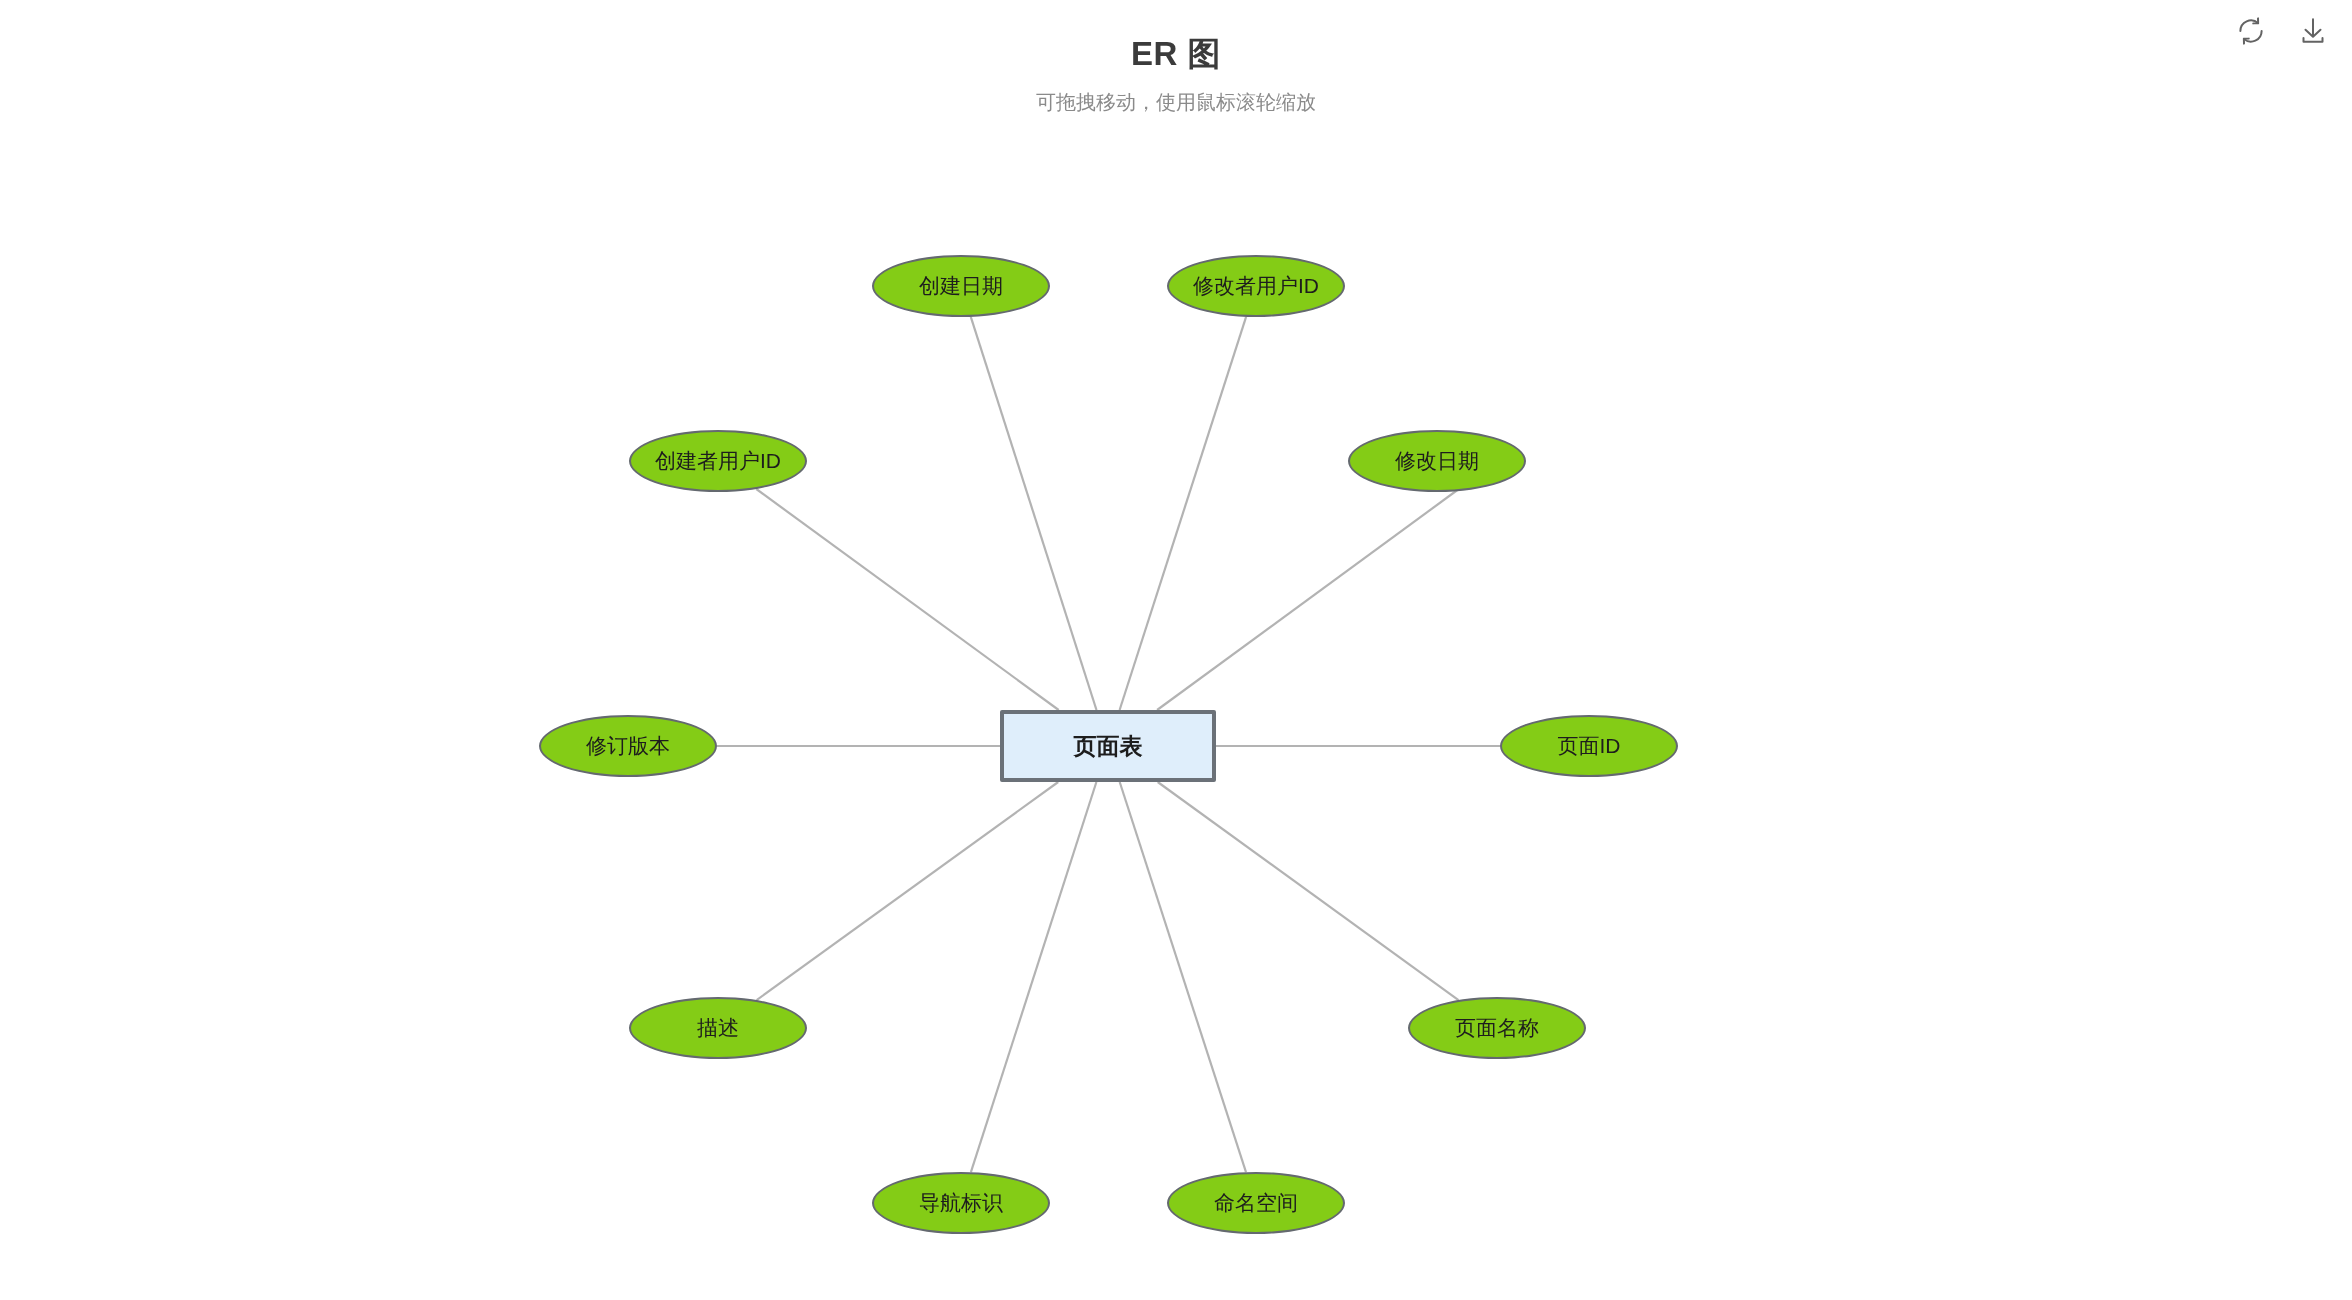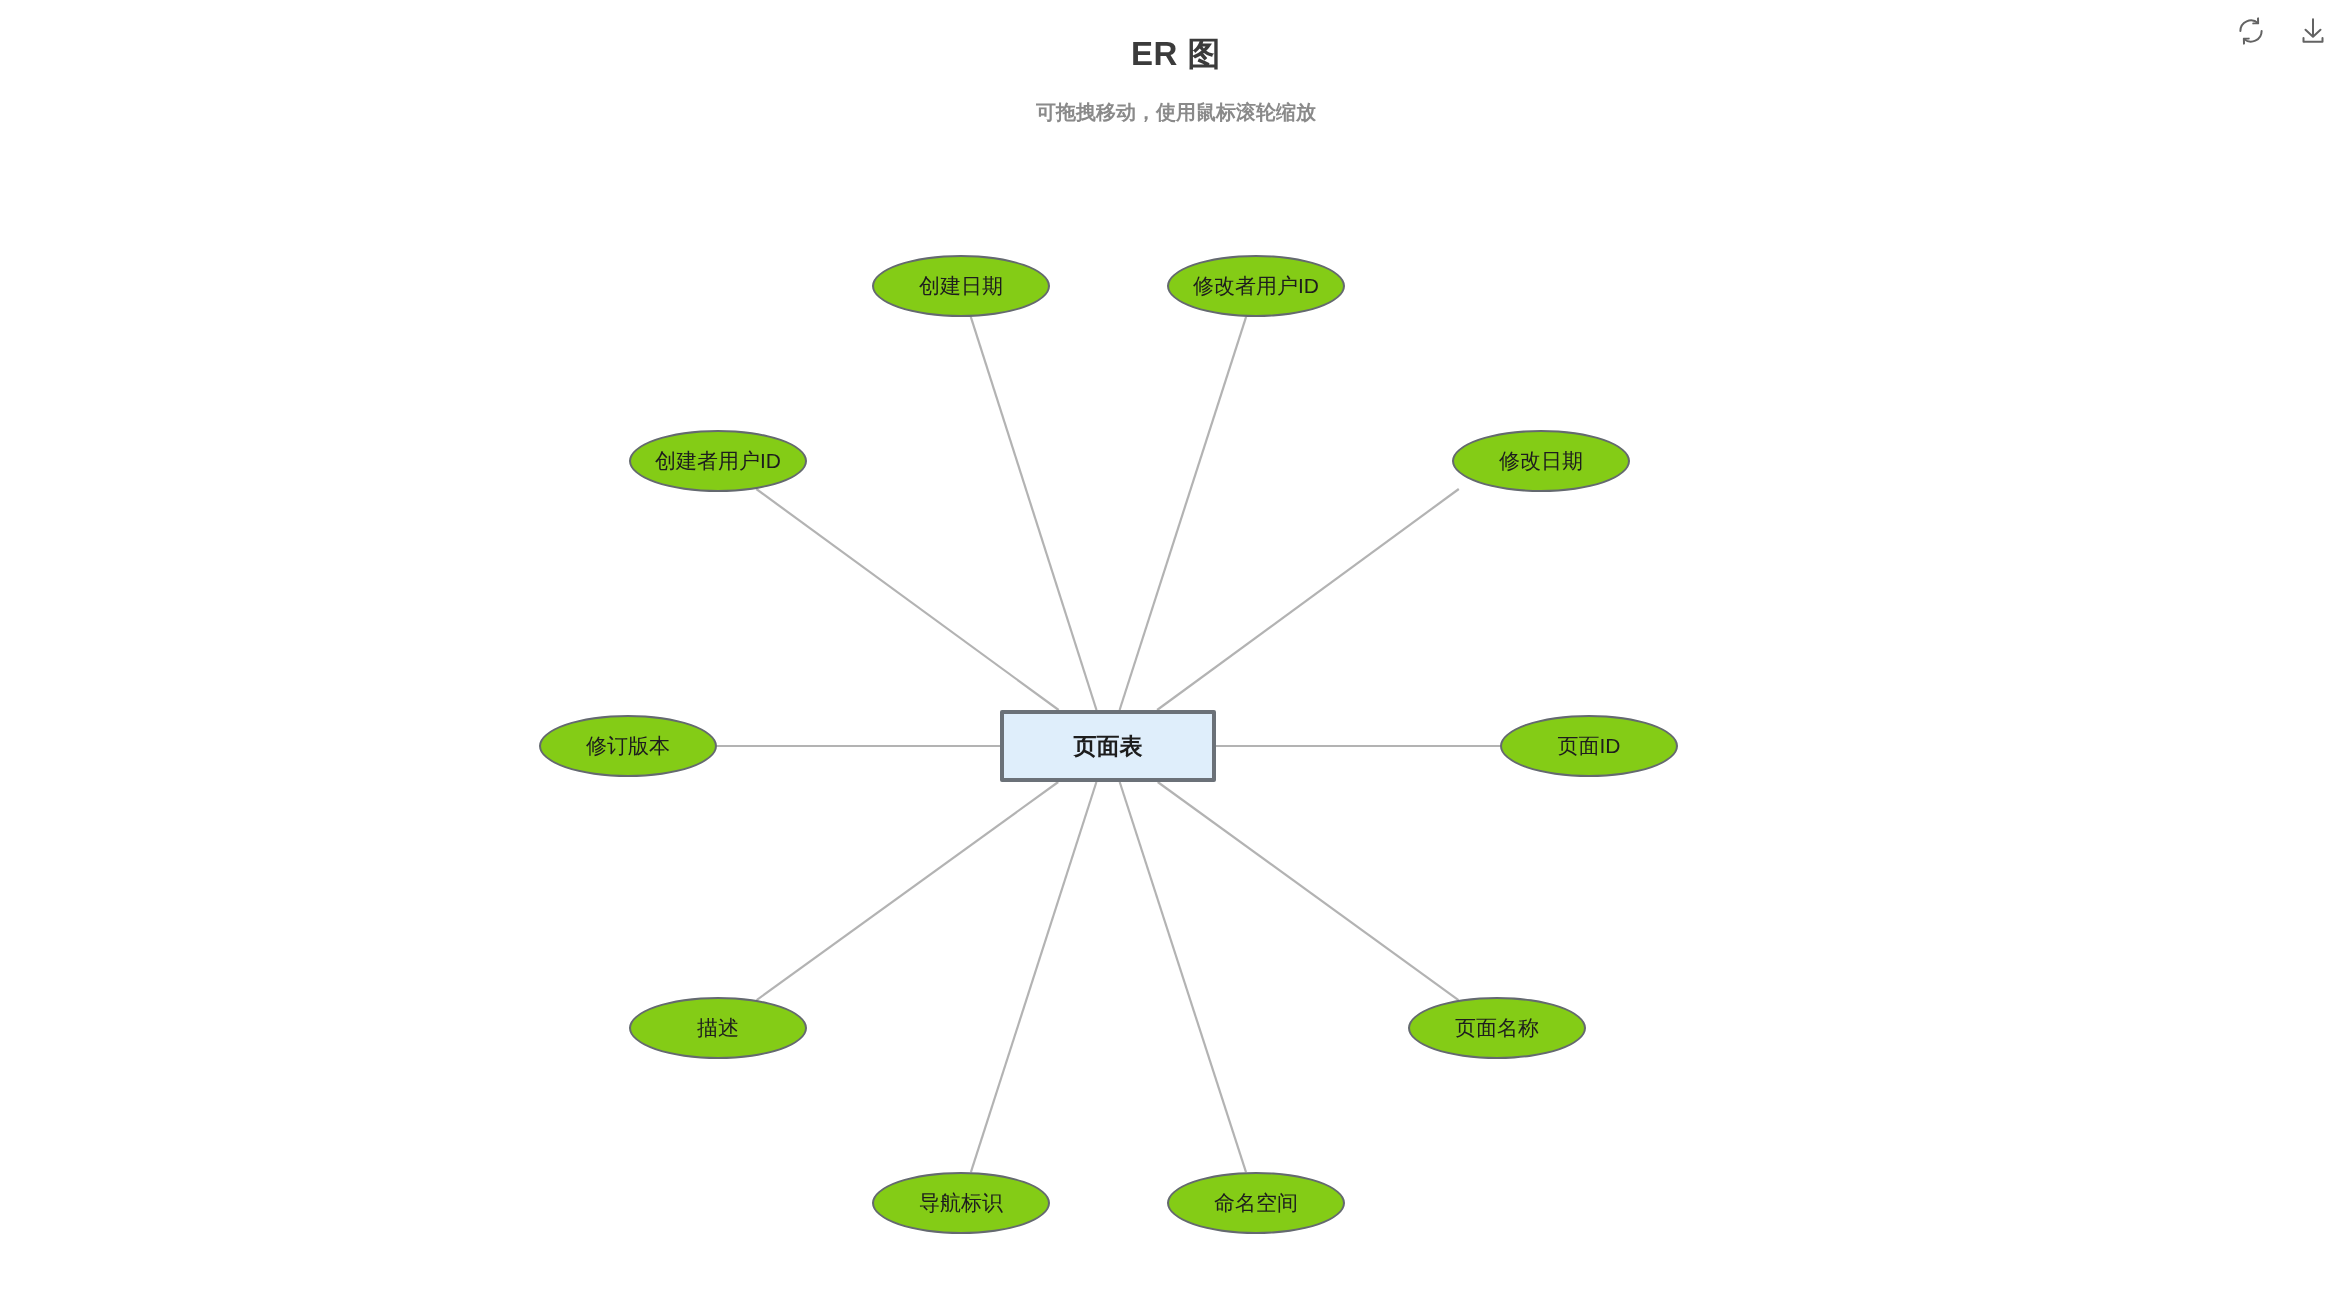--- a/index.html
+++ b/index.html
@@ -53,24 +53,24 @@
   #page-title {
     margin: 0;
     padding-top: 34px;
     font-size: 33px;
     font-weight: bold;
     color: #3b3b3b;
     letter-spacing: 0.5px;
     line-height: 1.2;
   }
   #page-subtitle {
-    margin: 10px;
+    margin: 0;
     padding-top: 16px;
     font-size: 20px;
-    font-weight: bold;
+    font-weight: normal;
     color: #8a8a8a;
     line-height: 1.2;
   }
 
   
   #diagram-canvas {
     position: absolute;
     top: 0;
     left: 0;
     width: 2352px;
@@ -165,21 +165,21 @@
   <div id="node-layer">
       <div class="node attr-node" style="left: 872px; top: 255px; width: 178px; height: 62px;">
         <span class="node-label">创建日期</span>
       </div>
       <div class="node attr-node" style="left: 1167px; top: 255px; width: 178px; height: 62px;">
         <span class="node-label">修改者用户ID</span>
       </div>
       <div class="node attr-node" style="left: 629px; top: 430px; width: 178px; height: 62px;">
         <span class="node-label">创建者用户ID</span>
       </div>
-      <div class="node attr-node" style="left: 1452px; top: 430px; width: 178px; height: 62px;">
+      <div class="node attr-node" style="left: 1348px; top: 430px; width: 178px; height: 62px;">
         <span class="node-label">修改日期</span>
       </div>
       <div class="node attr-node" style="left: 539px; top: 715px; width: 178px; height: 62px;">
         <span class="node-label">修订版本</span>
       </div>
       <div class="node attr-node" style="left: 1500px; top: 715px; width: 178px; height: 62px;">
         <span class="node-label">页面ID</span>
       </div>
       <div class="node attr-node" style="left: 629px; top: 997px; width: 178px; height: 62px; font-family: Liberation Mono, monospace;">
         <span class="node-label">描述</span>

